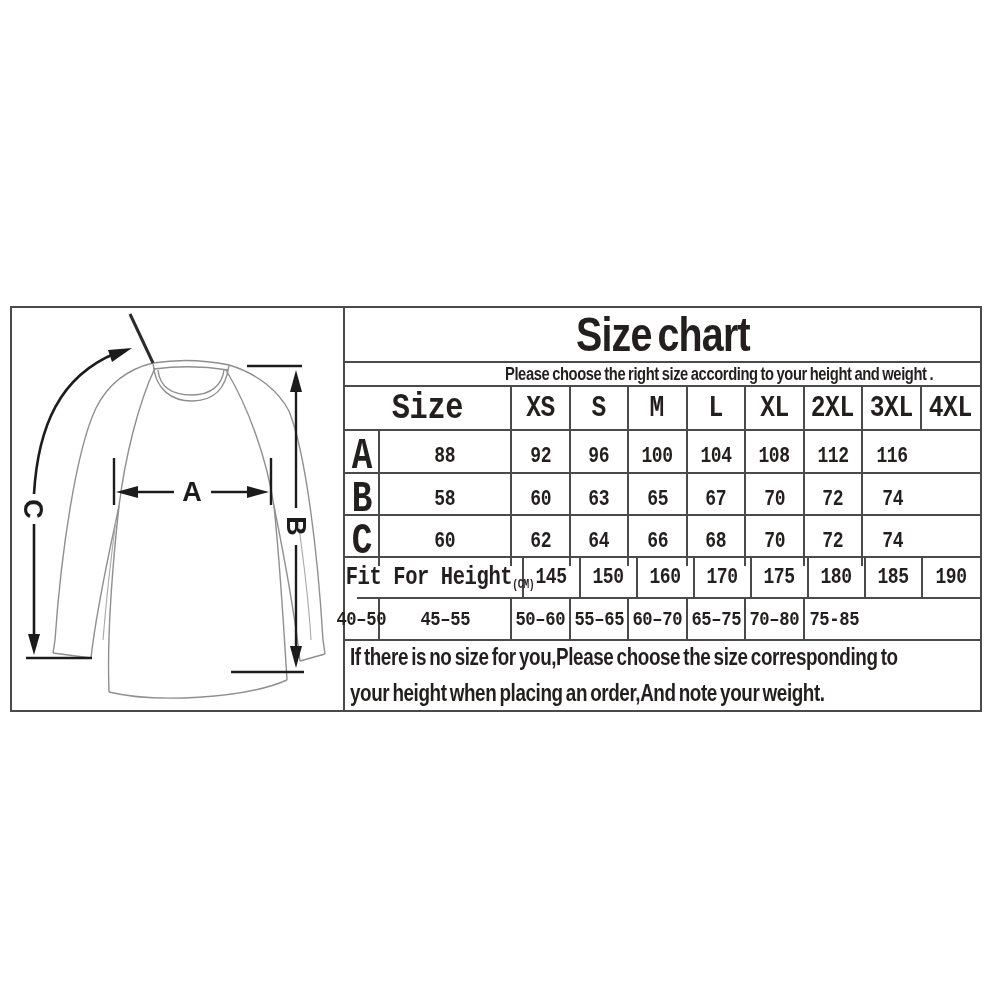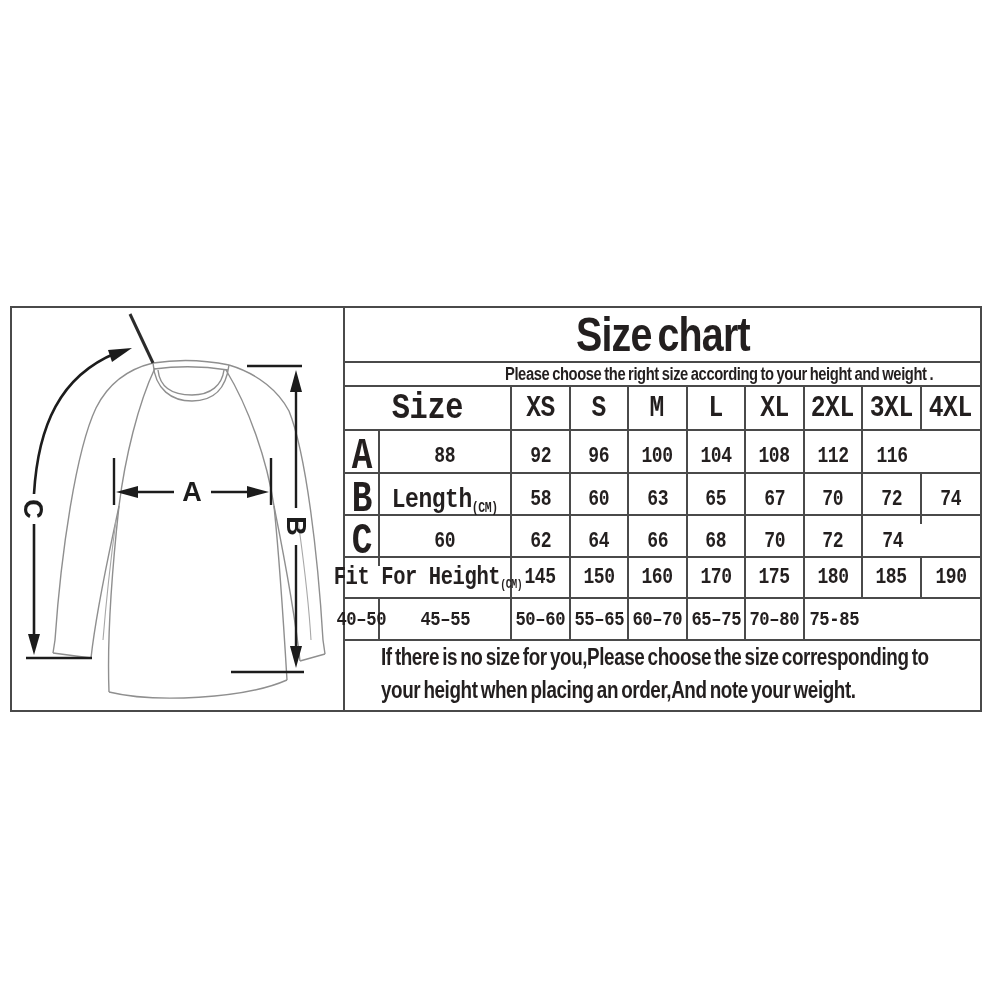--- a/index.html
+++ b/index.html
@@ -35,29 +35,29 @@
     border-right:2px solid var(--line);box-sizing:border-box;
     display:flex;align-items:center;justify-content:center;min-width:0;overflow:visible;font-family:Liberation Mono, monospace;
   }
   .trow .cell:last-child{border-right:none;}
   .span2{grid-column:1 / 3;}
   .header-row{height:44px;}
   .header-row .size-h{font-size:37px;}
   .header-row .col-h{font-size:30px;}
   .h43{height:43px;}
   .h42{height:42px;}
-  .h41{height:41px;}
+  .h41{height:41px;margin-left:12px;}
   .letter-cell .cx{font-size:44px;transform:scaleX(.78);}
   .label-cell .lab{font-size:28px;}
   .fit-label .lab{font-size:25px;}
   .unit{font-size:14px;position:relative;top:5px;letter-spacing:-.5px;}
   .fit-label .unit{font-size:12px;top:4px;}
   .val{font-size:22px;}
   .valw{font-size:21px;}
-  .note-row{flex:1;display:flex;flex-direction:column;justify-content:flex-start;padding:0 0 0 36px;}
+  .note-row{flex:1;display:flex;flex-direction:column;justify-content:space-between;padding:0 0 0 5px;}
   .note-row .cx{font-size:23px;line-height:33px;word-spacing:-2px;}
 </style>
 </head>
 <body>
 
 <div class="sheet">
 
   <div class="diagram-panel">
     <svg width="331" height="402" viewBox="0 0 331 402">
 
@@ -187,23 +187,20 @@
         </div>
       <div class="cell">
           <span class="cx val">116</span>
         </div>
     </div>
 
     <div class="trow h42 rowline">
       <div class="cell letter-cell">
           <span class="cx">B</span>
         </div>
-      <div class="cell label-cell">
-        <span class="cx"><span class="lab">Length</span><span class="unit">(CM)</span></span>
-      </div>
       <div class="cell">
           <span class="cx val">58</span>
         </div>
       <div class="cell">
           <span class="cx val">60</span>
         </div>
       <div class="cell">
           <span class="cx val">63</span>
         </div>
       <div class="cell">

